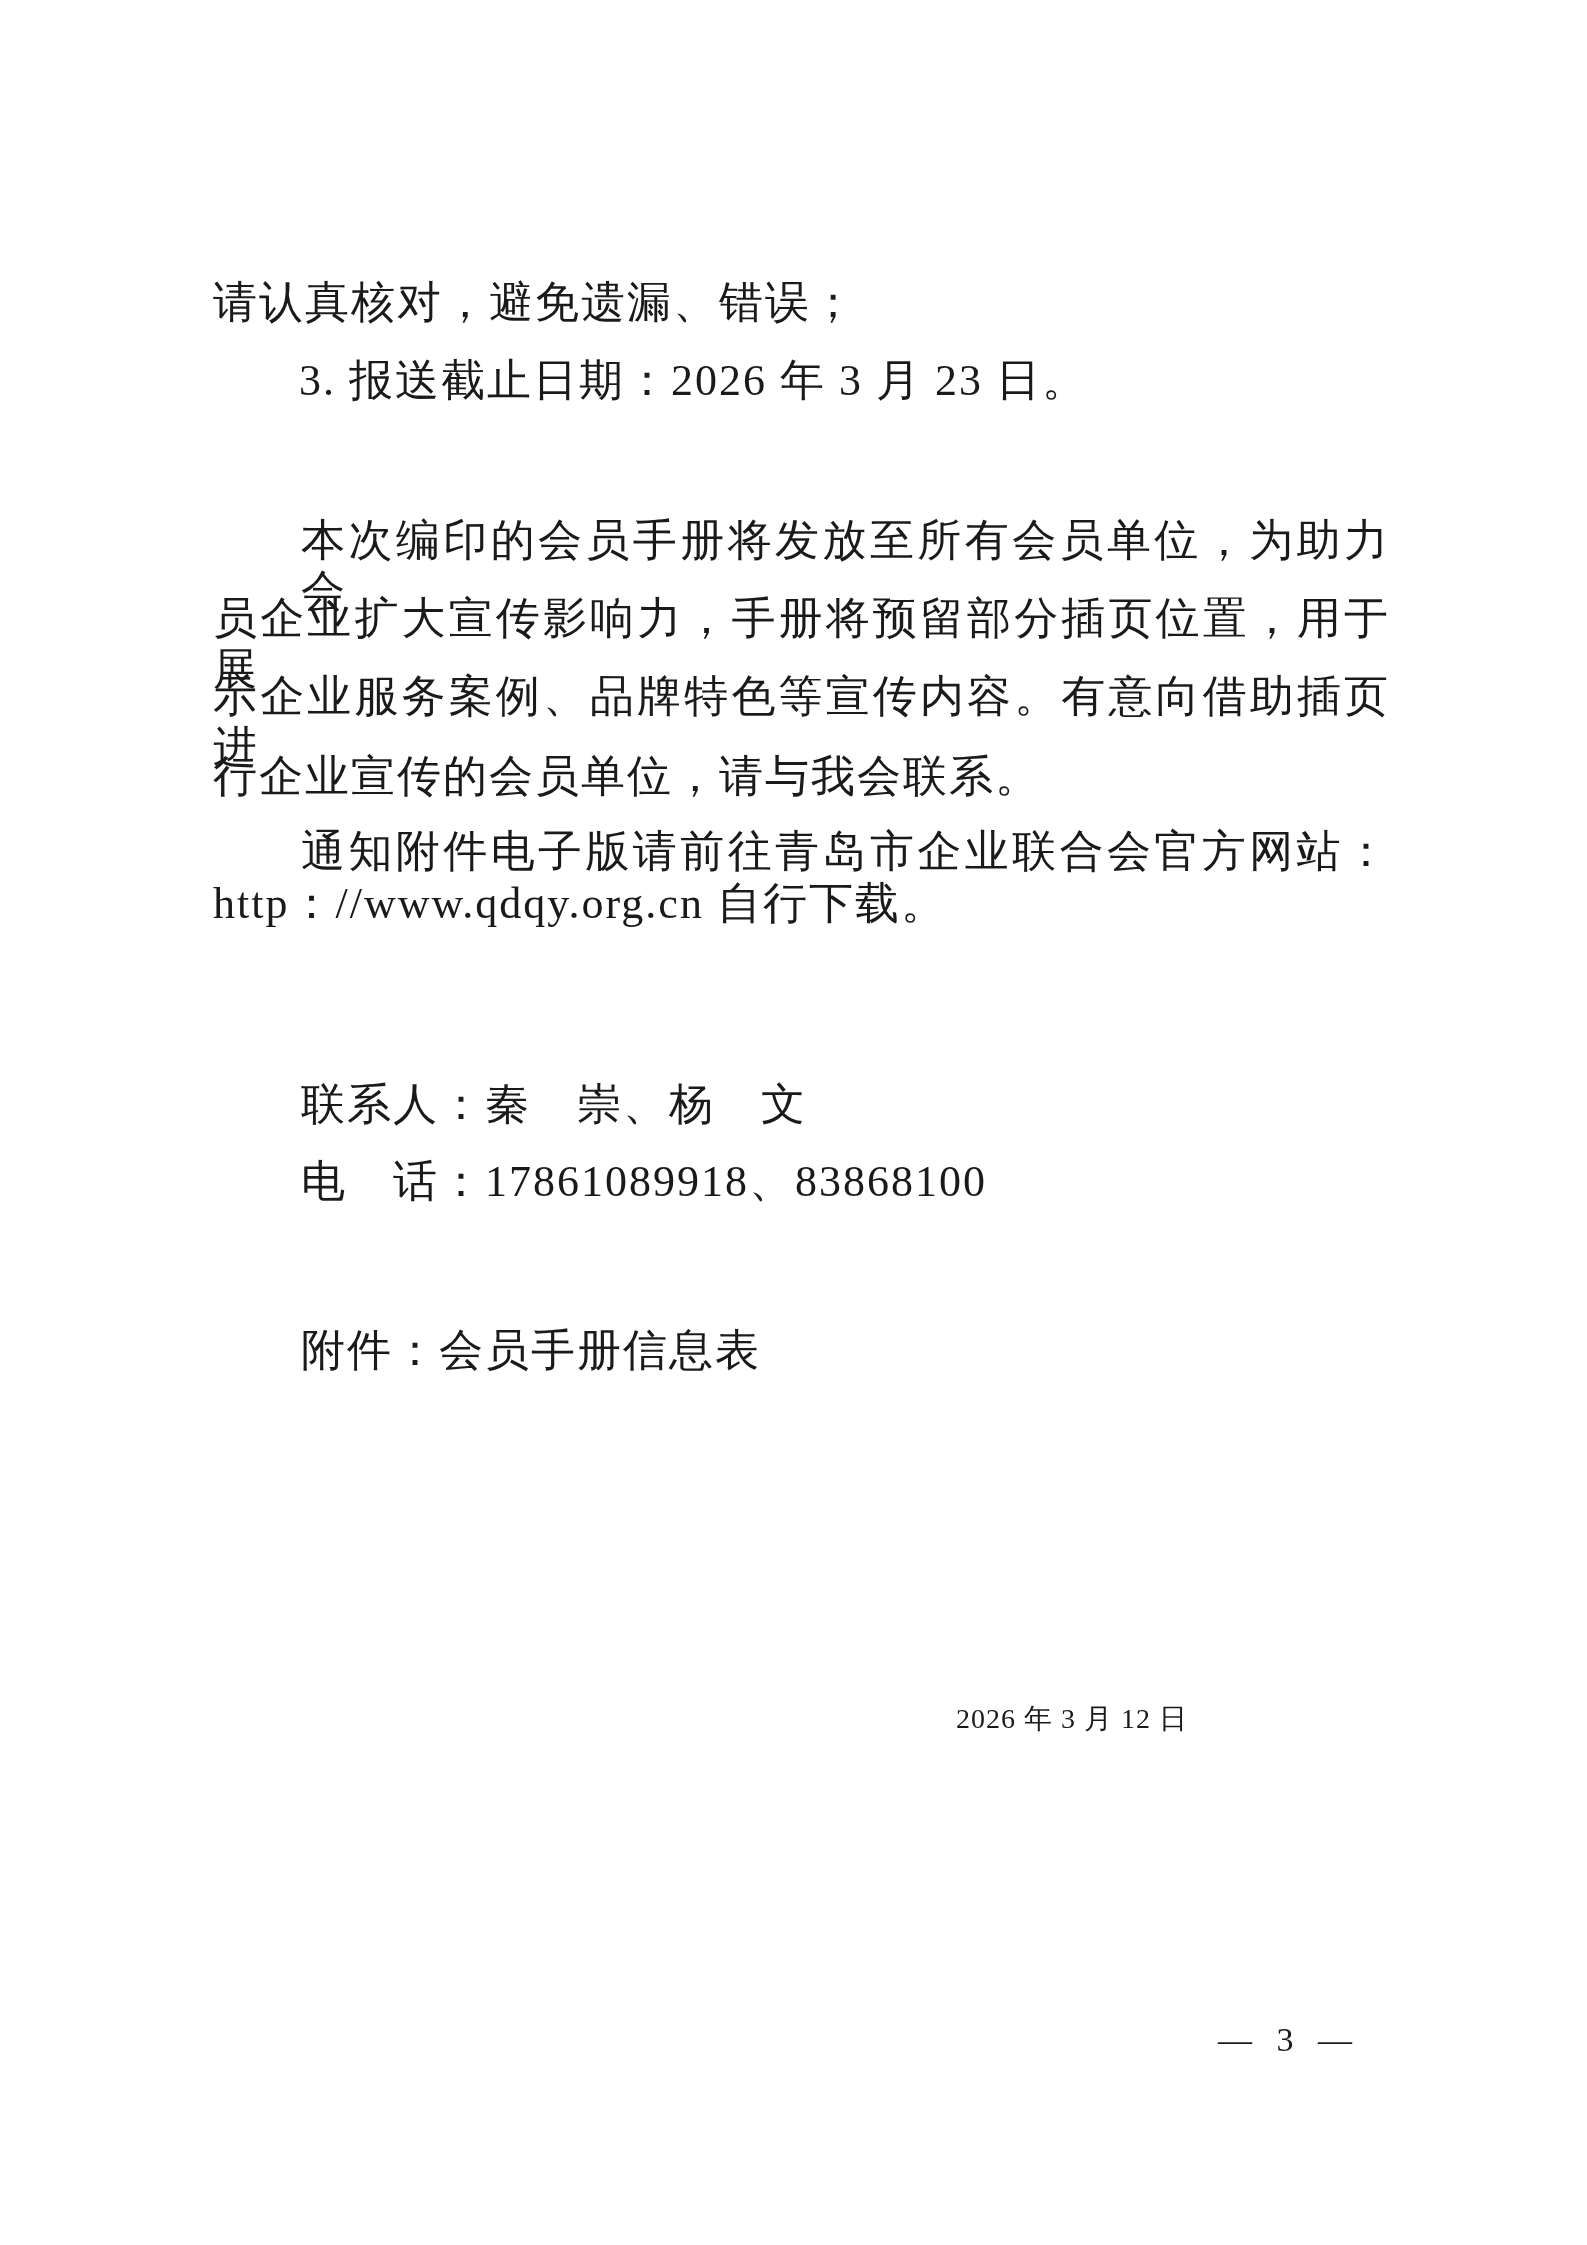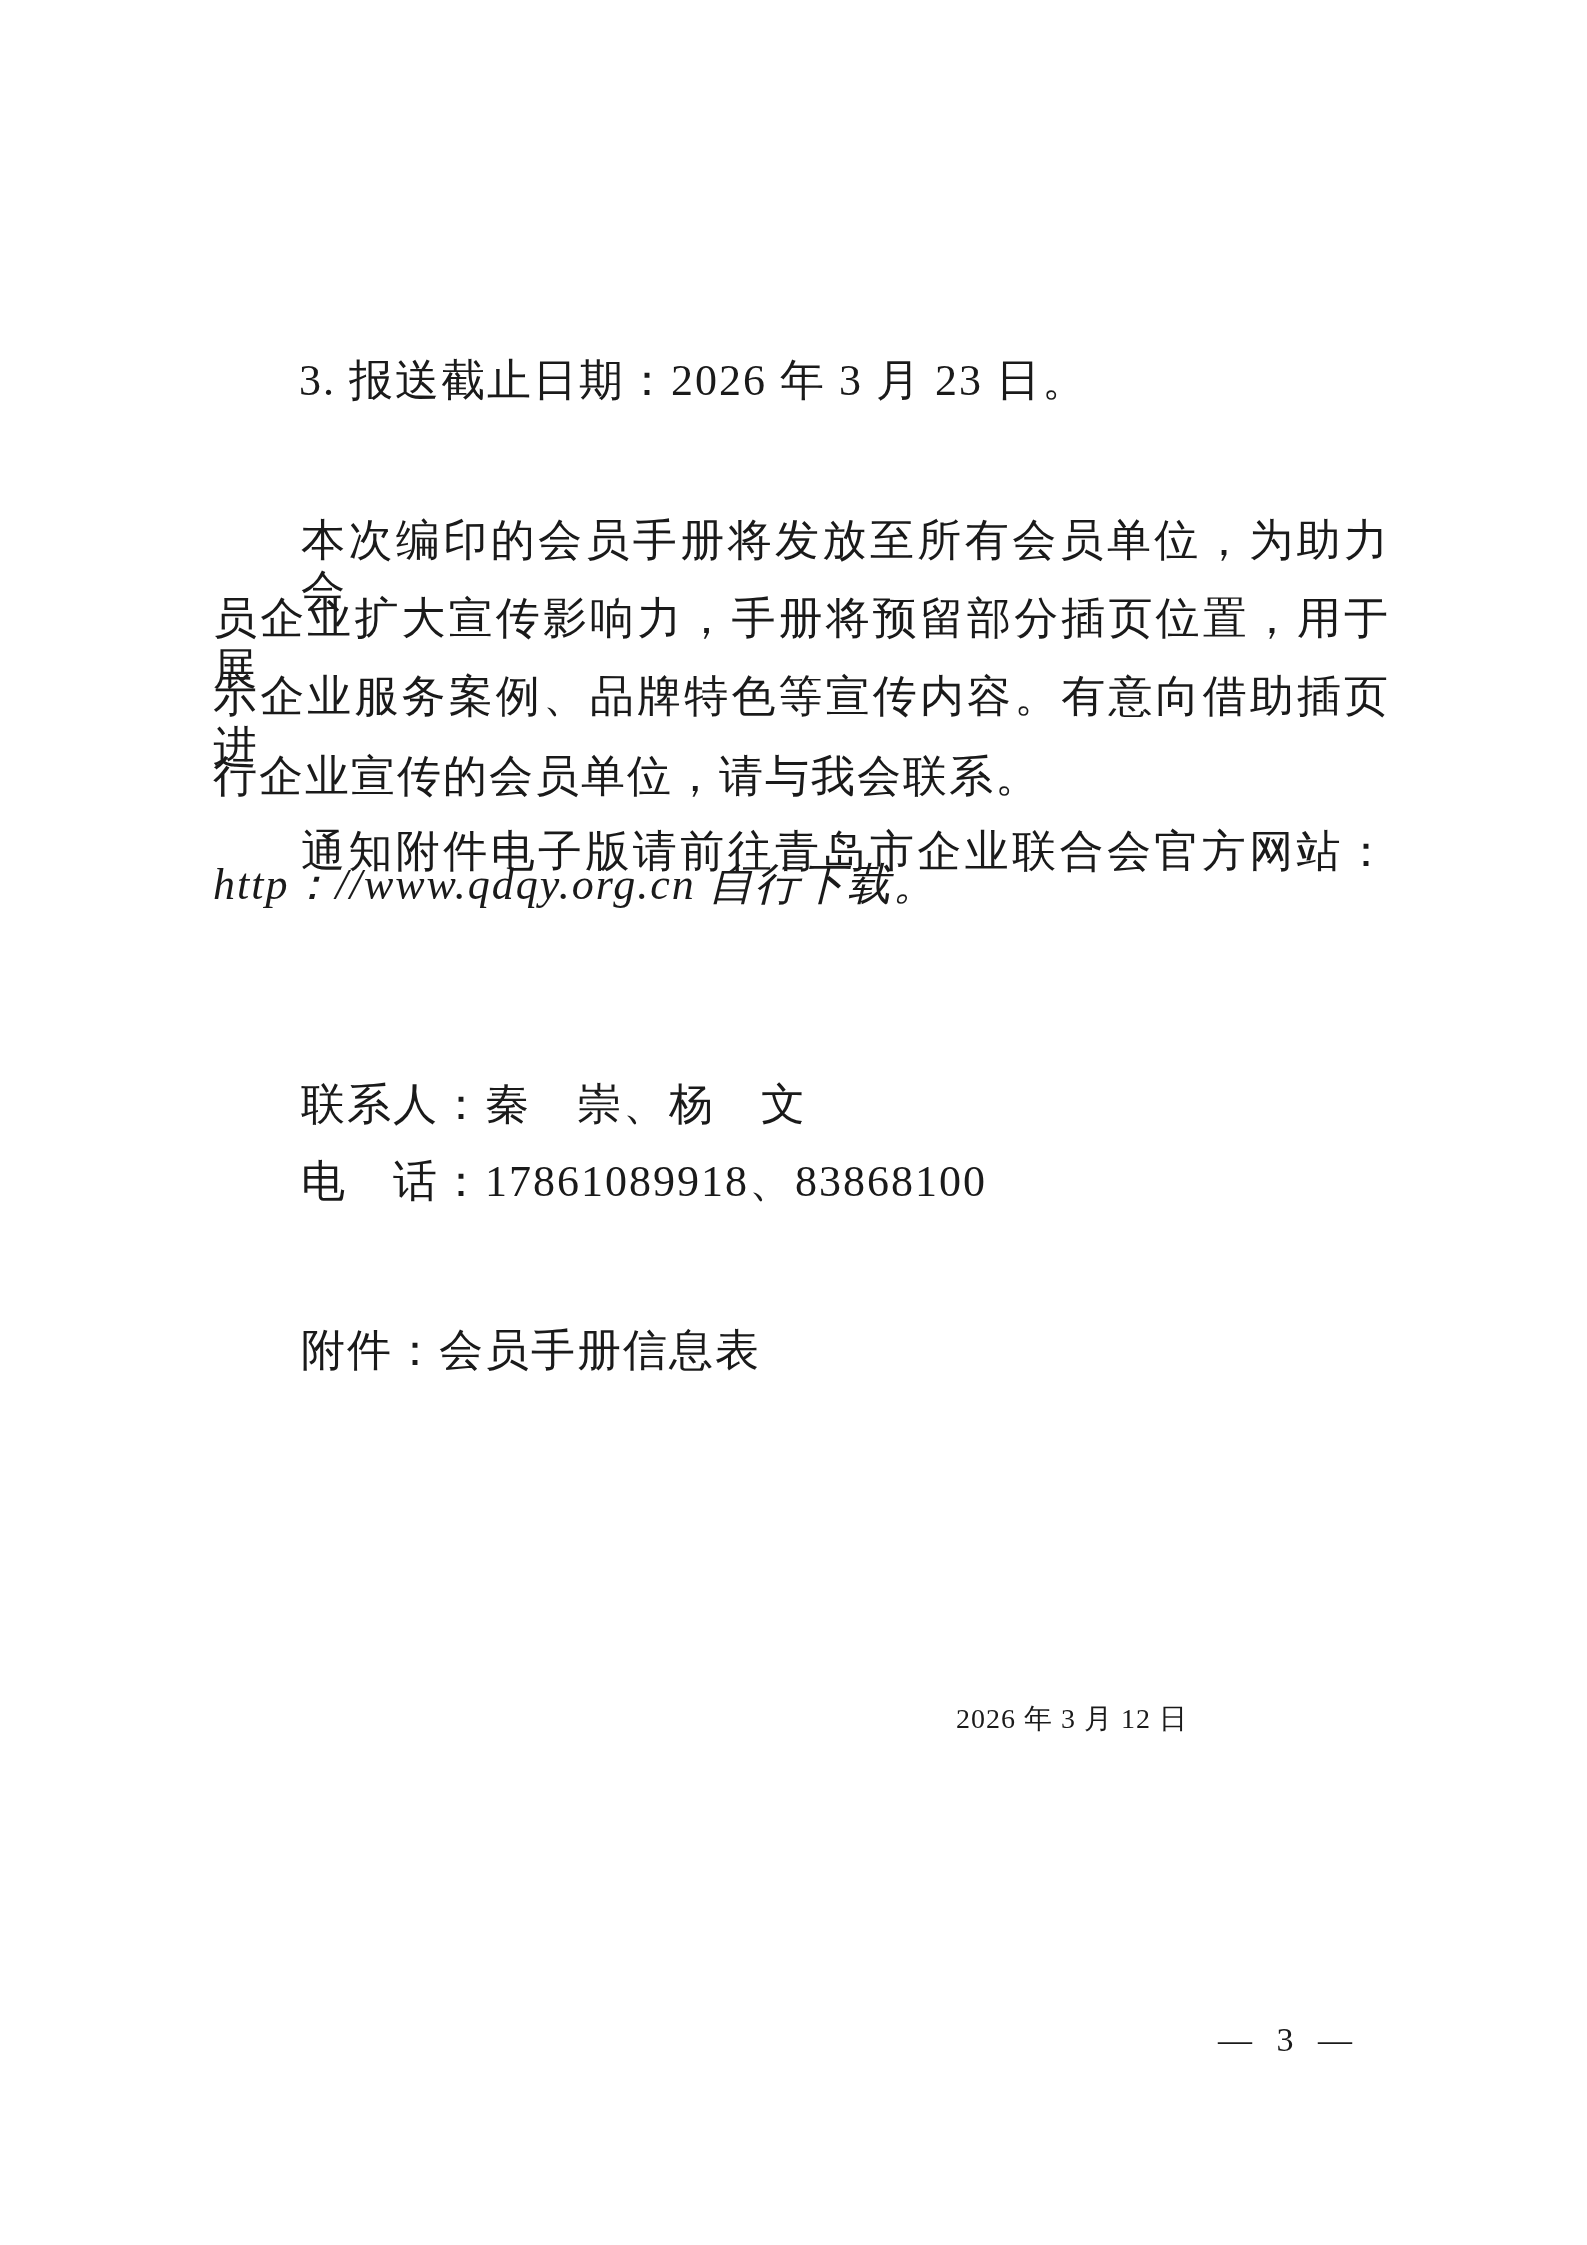--- a/index.html
+++ b/index.html
@@ -52,33 +52,34 @@
 
   
   .l-carryover   { left: 213px; top: 278px; }
   .l-item3       { left: 299px; top: 356px; }
   .l-heading     { left: 301px; top: 434px; }
   .l-hb1         { left: 301px; top: 516px; width: 1089px; }
   .l-hb2         { left: 213px; top: 594px; width: 1177px; }
   .l-hb3         { left: 213px; top: 672px; width: 1177px; }
   .l-hb4         { left: 213px; top: 752px; }
   .l-web1        { left: 301px; top: 827px; width: 1089px; }
-  .l-web2        { left: 213px; top: 860px; font-style: italic; }
+  .l-web2        { left: 213px; top: 879px; }
   .l-person      { left: 301px; top: 1080px; }
   .l-phone       { left: 301px; top: 1157px; }
   .l-attachment  { left: 301px; top: 1326px; text-align: center; }
   .l-orgs        { left: 232px; top: 1588px; }
   .l-date        { left: 956px; top: 1703px; }
   .l-pagenum     { left: 1218px; top: 2020px; }
 </style>
 </head>
 <body>
 
 <div class="page">
 
+  <div class="line l-carryover">请认真核对，避免遗漏、错误；</div>
 
   <div class="line l-item3">3. 报送截止日期：2026 年 3 月 23 日。</div>
 
 
   <div class="line fill l-hb1">本次编印的会员手册将发放至所有会员单位，为助力会</div>
 
   <div class="line fill l-hb2">员企业扩大宣传影响力，手册将预留部分插页位置，用于展</div>
 
   <div class="line fill l-hb3">示企业服务案例、品牌特色等宣传内容。有意向借助插页进</div>
 

